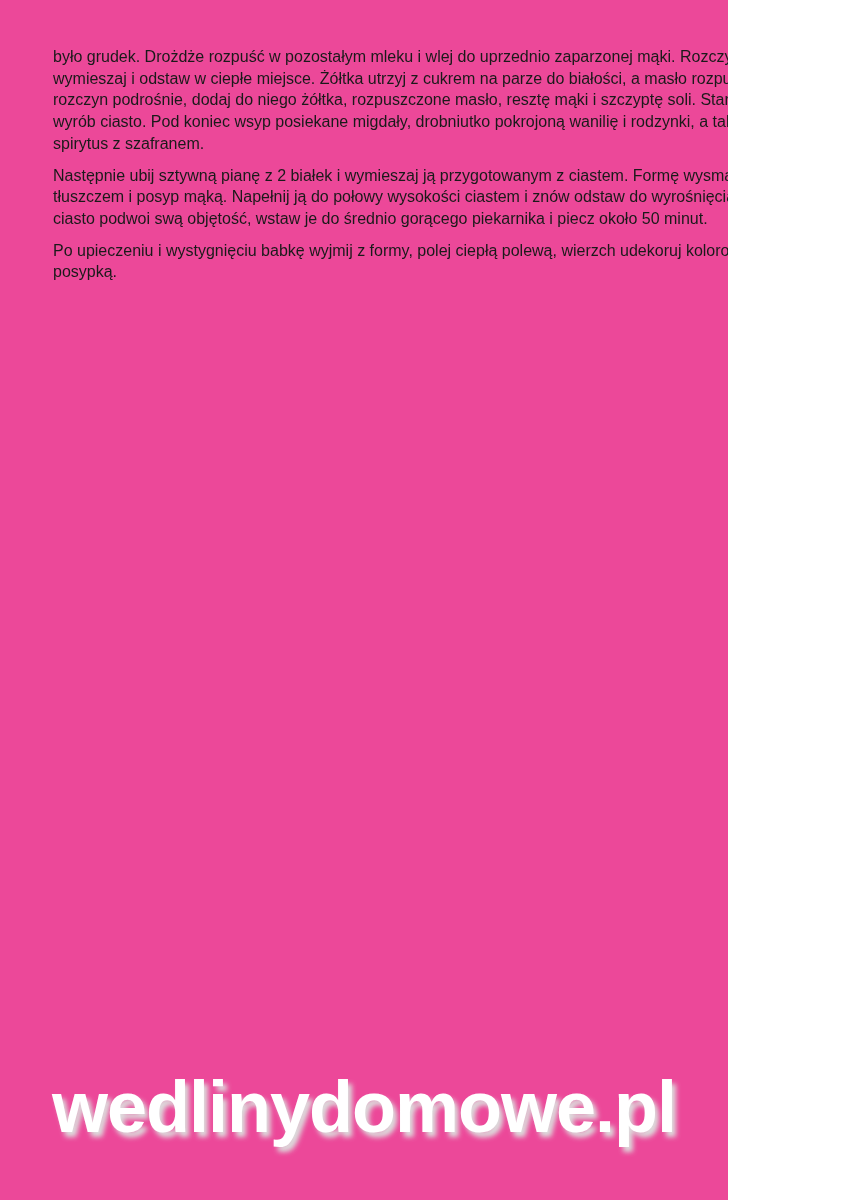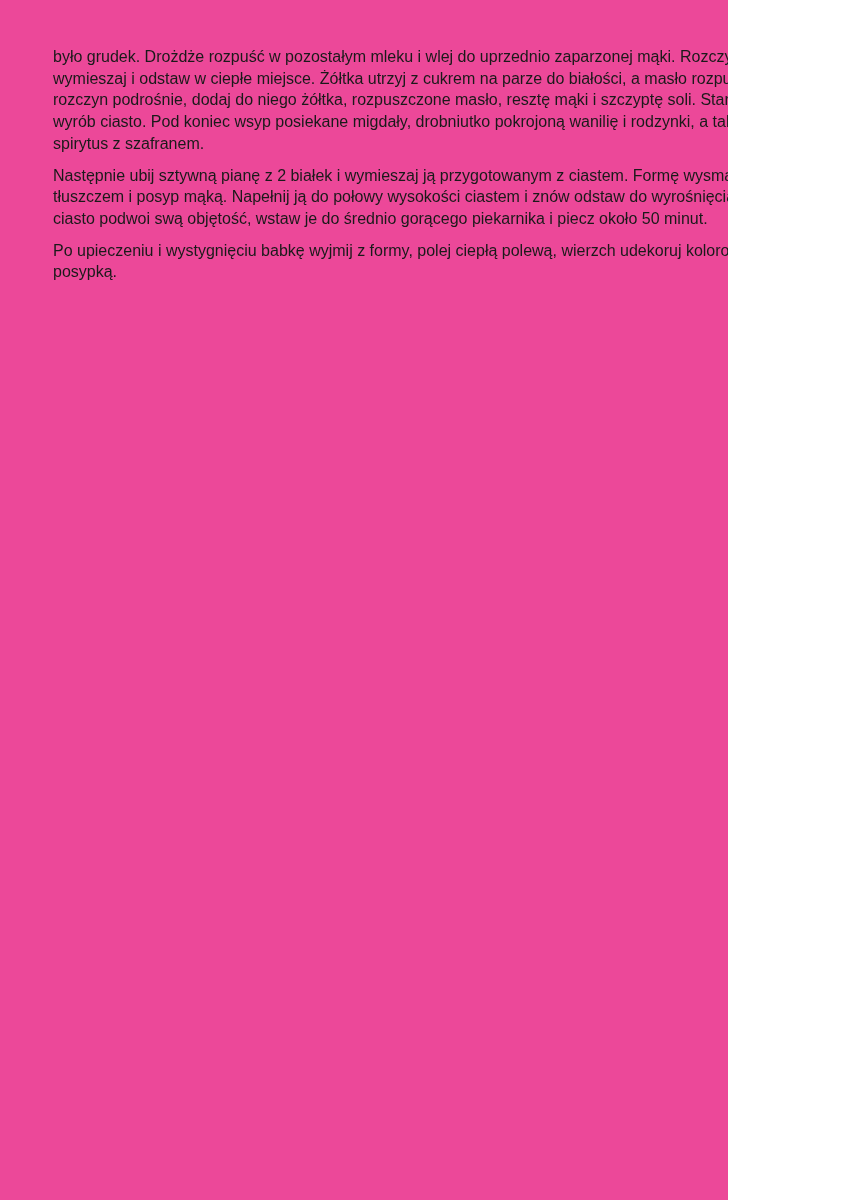--- a/index.html
+++ b/index.html
@@ -47,13 +47,14 @@
 </head>
 <body>
 
 <div class="page">
   <div class="doc-text">
     <p>było grudek. Drożdże rozpuść w pozostałym mleku i wlej do uprzednio zaparzonej mąki. Rozczyn wymieszaj i odstaw w ciepłe miejsce. Żółtka utrzyj z cukrem na parze do białości, a masło rozpuść. Gdy rozczyn podrośnie, dodaj do niego żółtka, rozpuszczone masło, resztę mąki i szczyptę soli. Starannie wyrób ciasto. Pod koniec wsyp posiekane migdały, drobniutko pokrojoną wanilię i rodzynki, a także wlej spirytus z szafranem.</p>
     <p>Następnie ubij sztywną pianę z 2 białek i wymieszaj ją przygotowanym z ciastem. Formę wysmaruj tłuszczem i posyp mąką. Napełnij ją do połowy wysokości ciastem i znów odstaw do wyrośnięcia. Gdy ciasto podwoi swą objętość, wstaw je do średnio gorącego piekarnika i piecz około 50 minut.</p>
     <p>Po upieczeniu i wystygnięciu babkę wyjmij z formy, polej ciepłą polewą, wierzch udekoruj kolorową posypką.</p>
   </div>
 
+  <div class="watermark">wedlinydomowe.pl</div>
 </div>
 
 </body></html>

